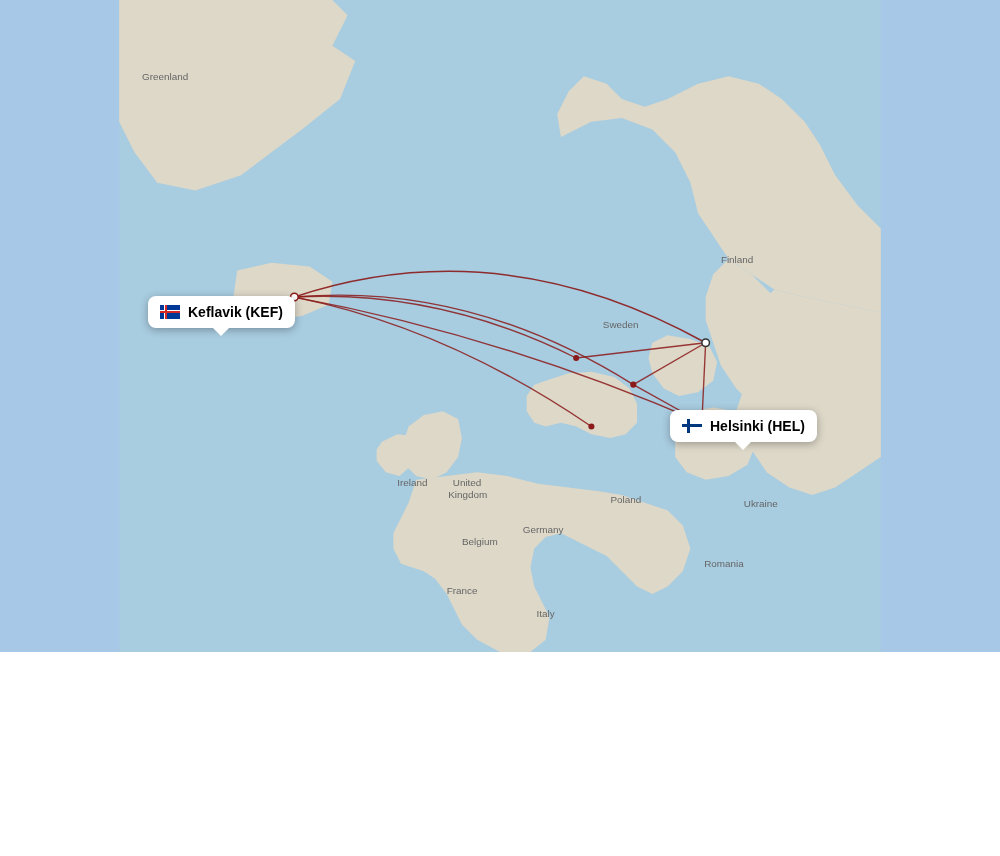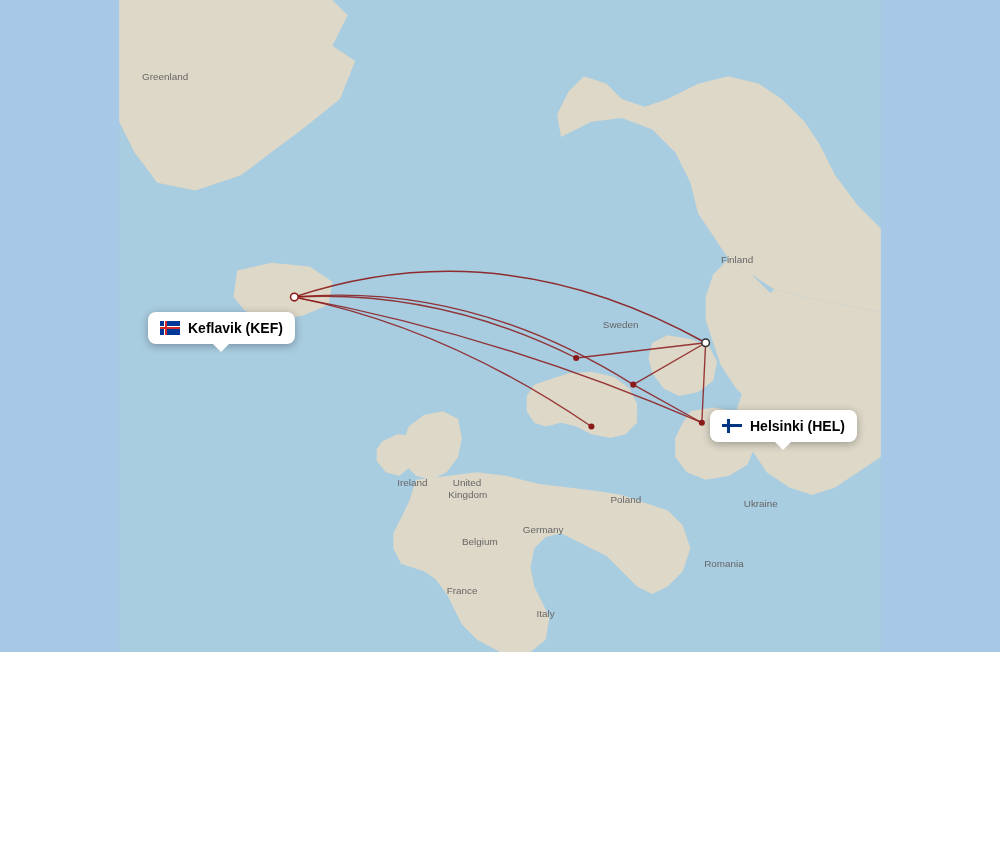--- a/index.html
+++ b/index.html
@@ -107,27 +107,26 @@
     .flag-fi::after {
       content: '';
       position: absolute;
       top: 5px; left: 0;
       width: 100%; height: 3px;
       background: #003580;
     }
 
     #popup-kef {
       left: 148px;
-      top: 312px;
+      top: 296px;
     }
 
     #popup-hel {
       left: 670px;
       top: 410px;
-      margin-left: 40px;
     }
   </style>
 </head>
 <body>
 
 <div id="map-container">
   <svg id="map-svg" viewBox="0 0 1000 856" xmlns="http://www.w3.org/2000/svg">
 
     <rect width="1000" height="856" fill="#a8cce0"></rect>
 

